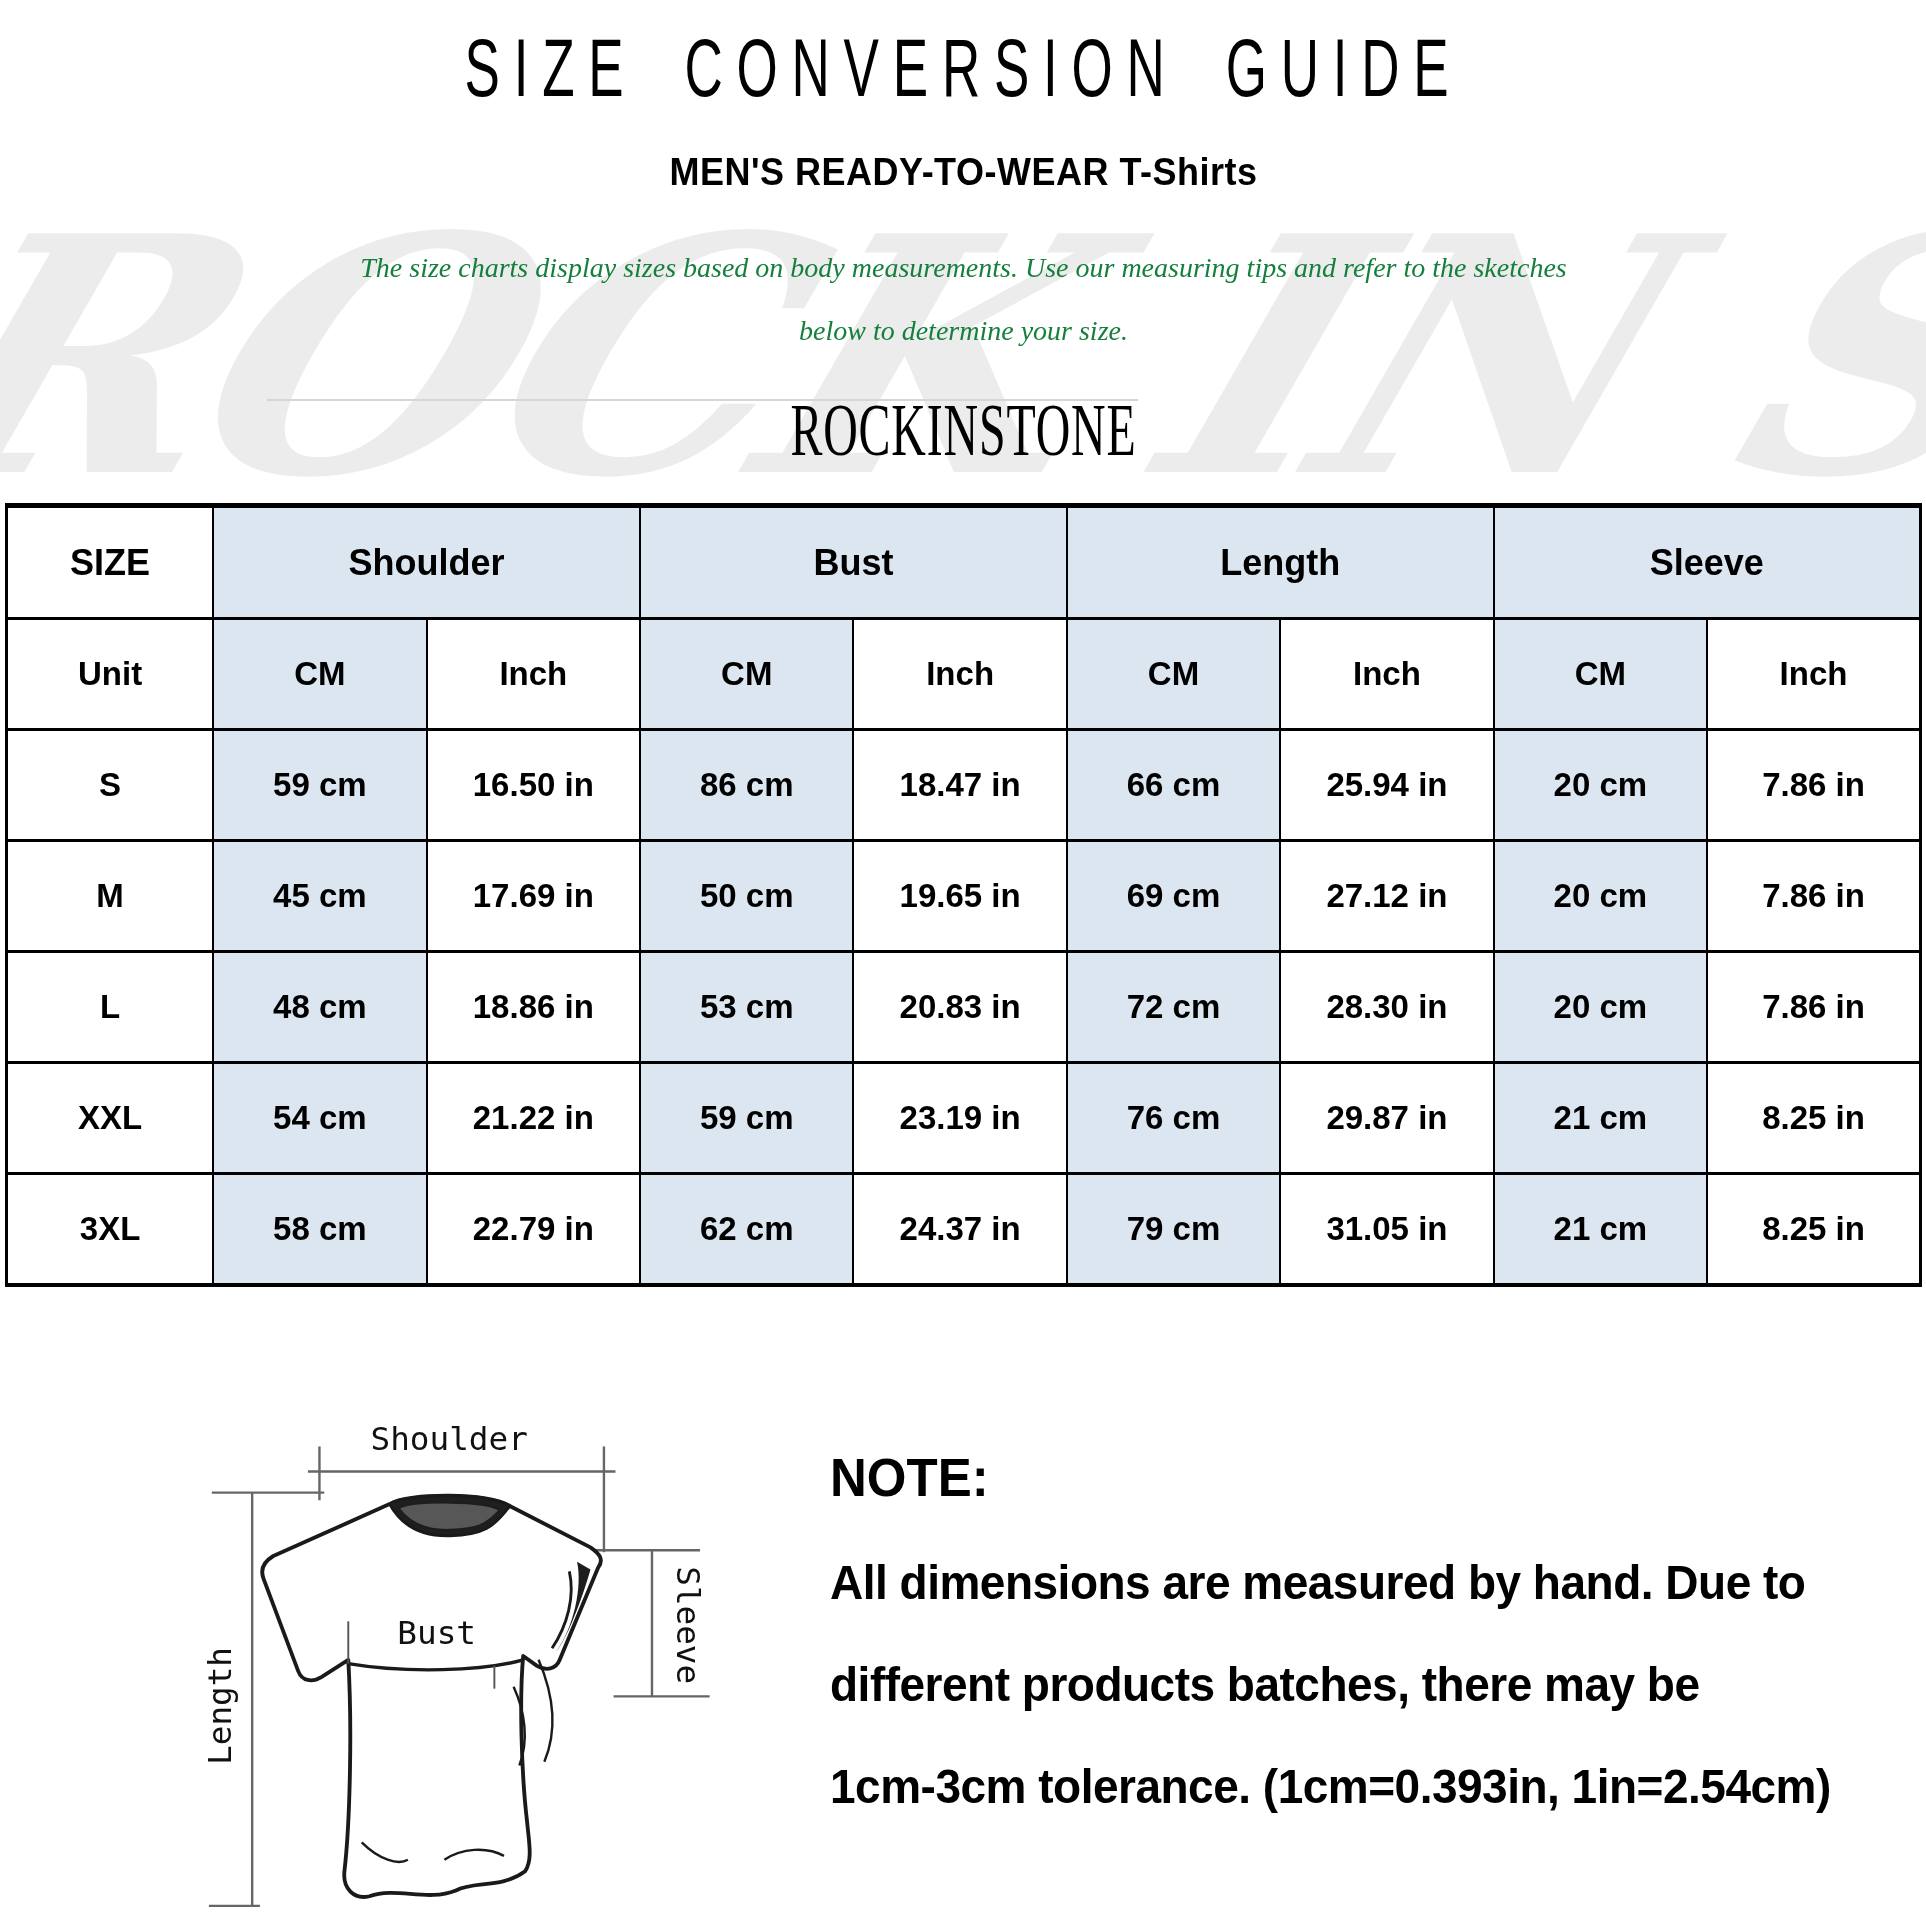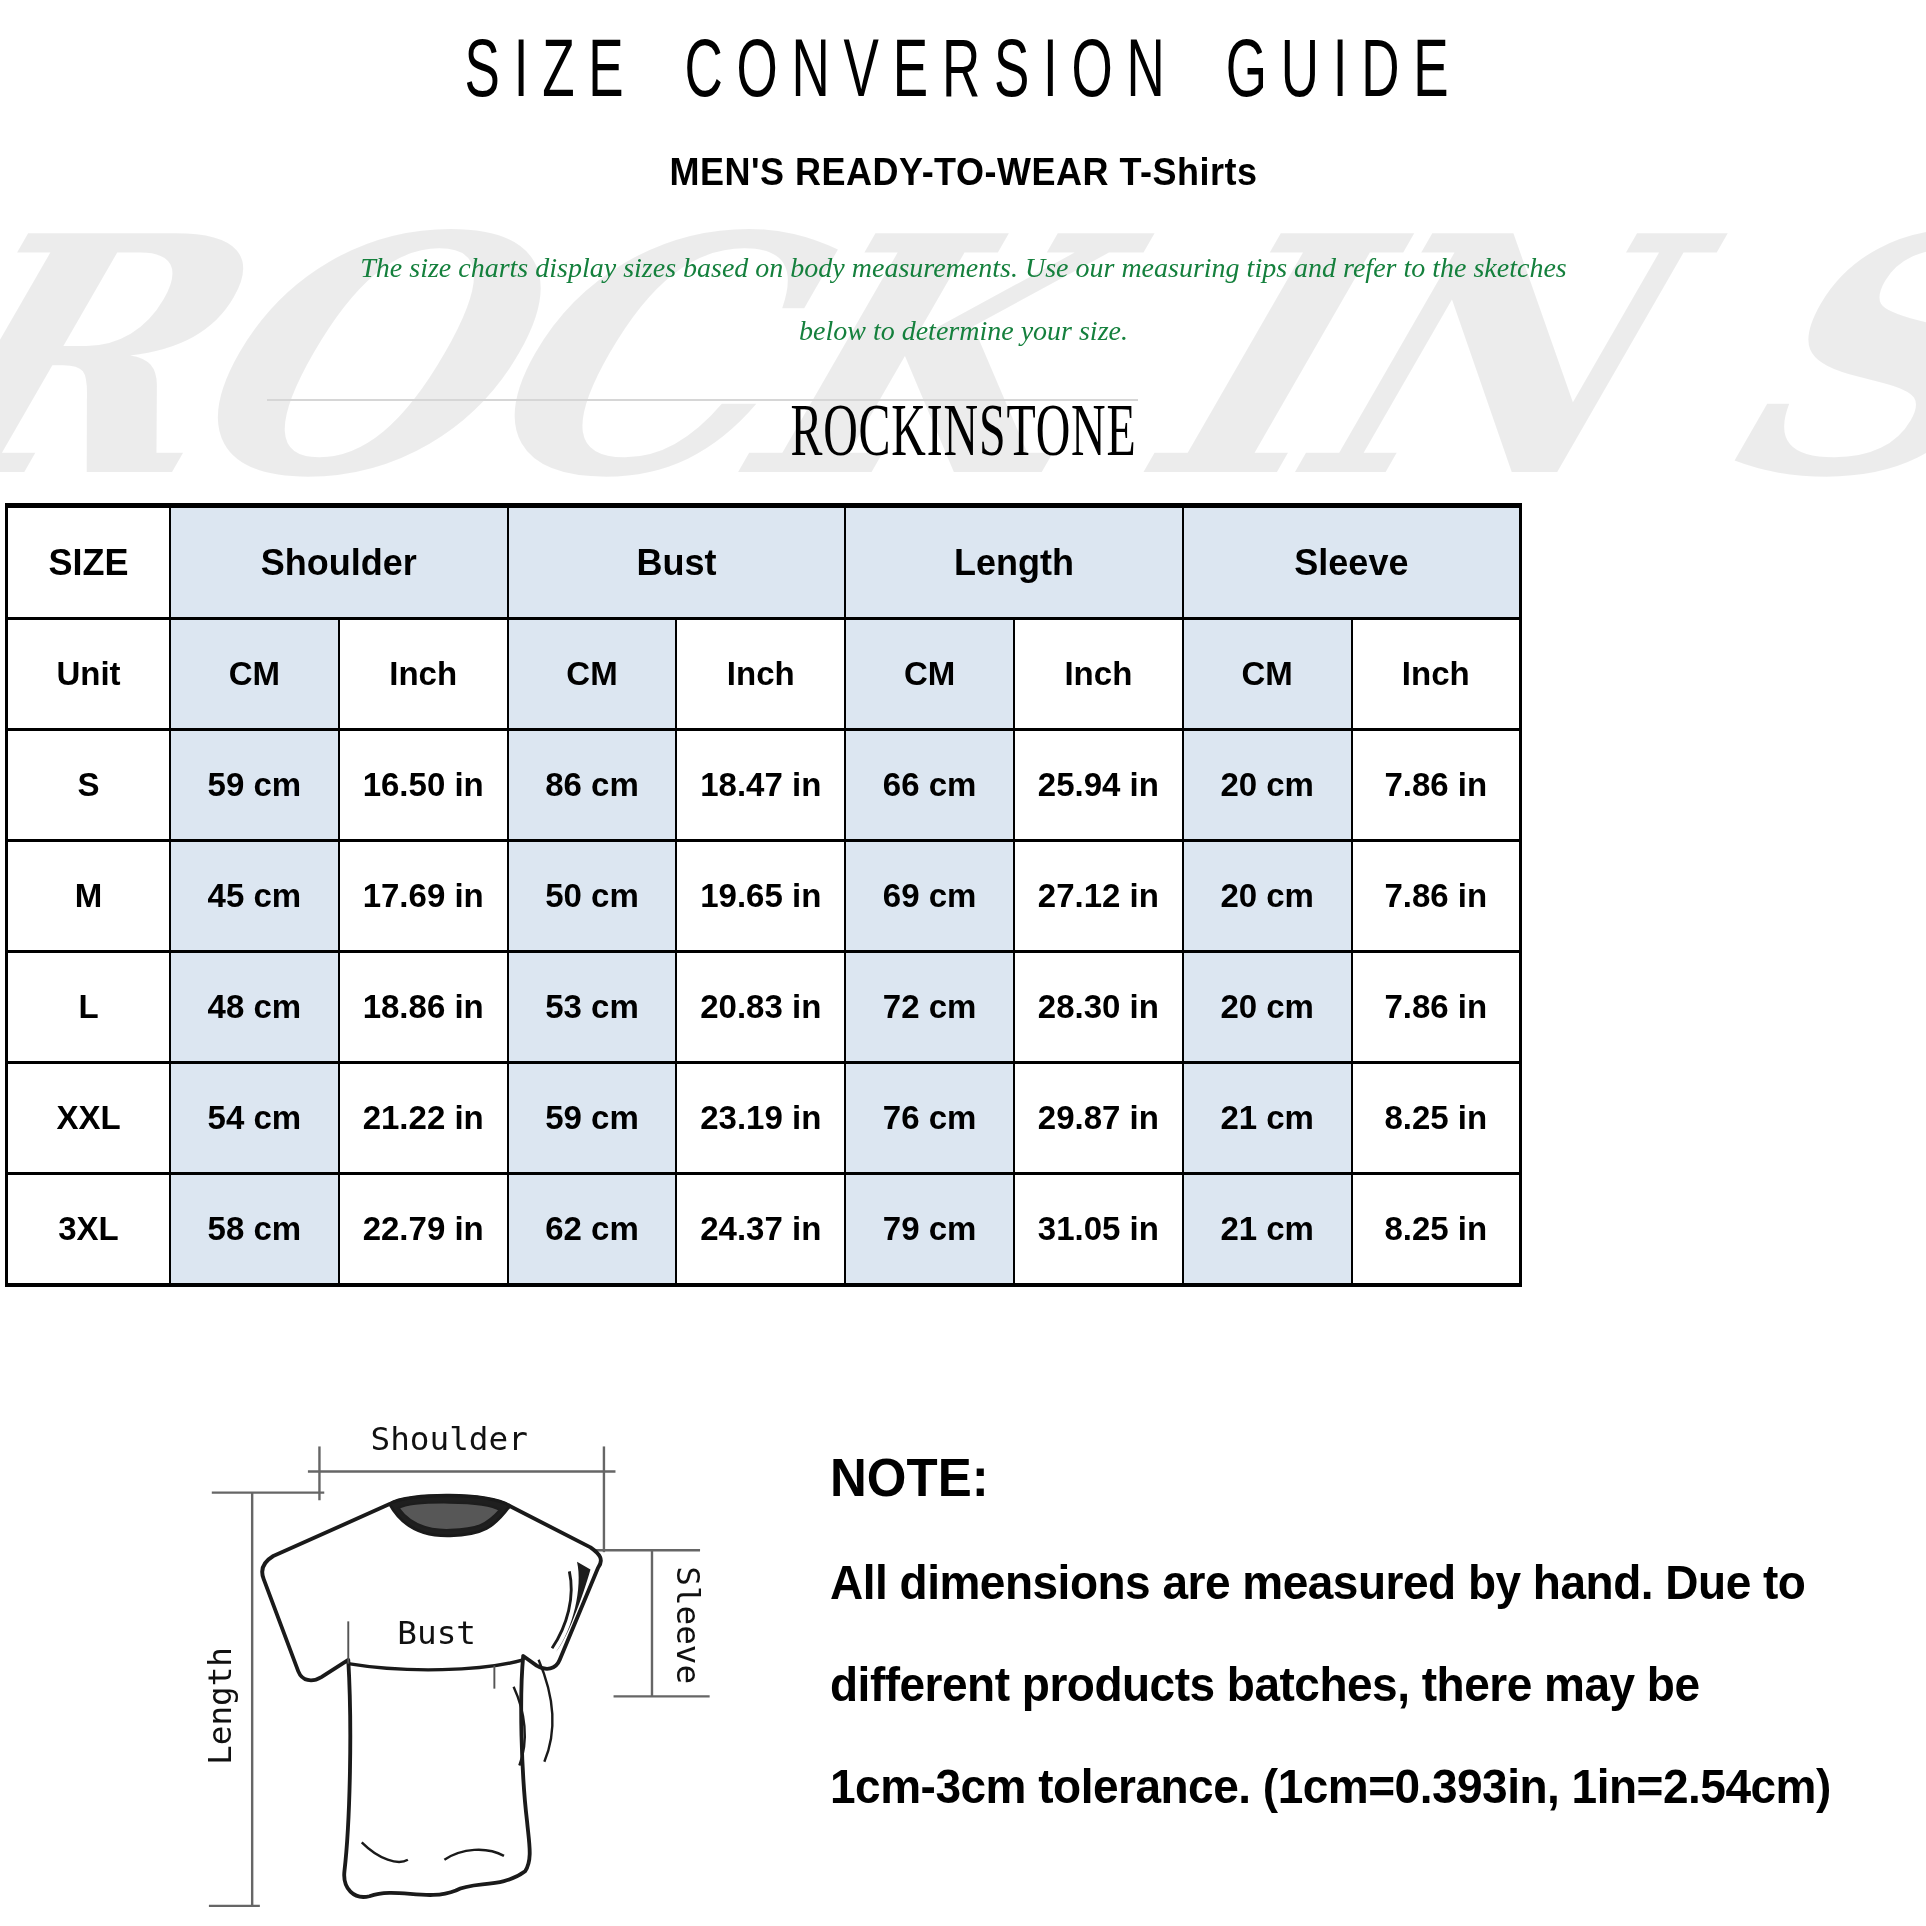--- a/index.html
+++ b/index.html
@@ -32,21 +32,21 @@
     transform:scaleY(1.08); transform-origin:top center; }
   .desc { font-family:"Liberation Serif", serif; font-style:italic; font-size:28px; color:#15803d; }
   .desc1 { top:252px; }
   .desc2 { top:315px; }
   .brand {
     top:388px; font-family:"Liberation Serif", serif; font-size:57px; font-weight:400;
     transform:scale(0.84,1.28); transform-origin:top center; letter-spacing:1px;
   }
   
   table.size-table {
-    position:absolute; top:503px; left:5px; width:1517px; z-index:2;
+    position:absolute; top:503px; left:5px; width:1917px; z-index:2;
     border-collapse:collapse; table-layout:fixed; background:#fff;
     border:3px solid #000; border-top:5px solid #000; border-bottom:4px solid #000;
   }
   table.size-table td {
     border:2px solid #000; text-align:center; vertical-align:middle;
     height:111px; font-weight:700; font-size:33px; overflow:hidden;
   }
   table.size-table tr.group-row td { height:113px; font-size:36px; }
   table.size-table tr { border-top:3px solid #000; }
   td.shaded { background:#dce6f1; }

